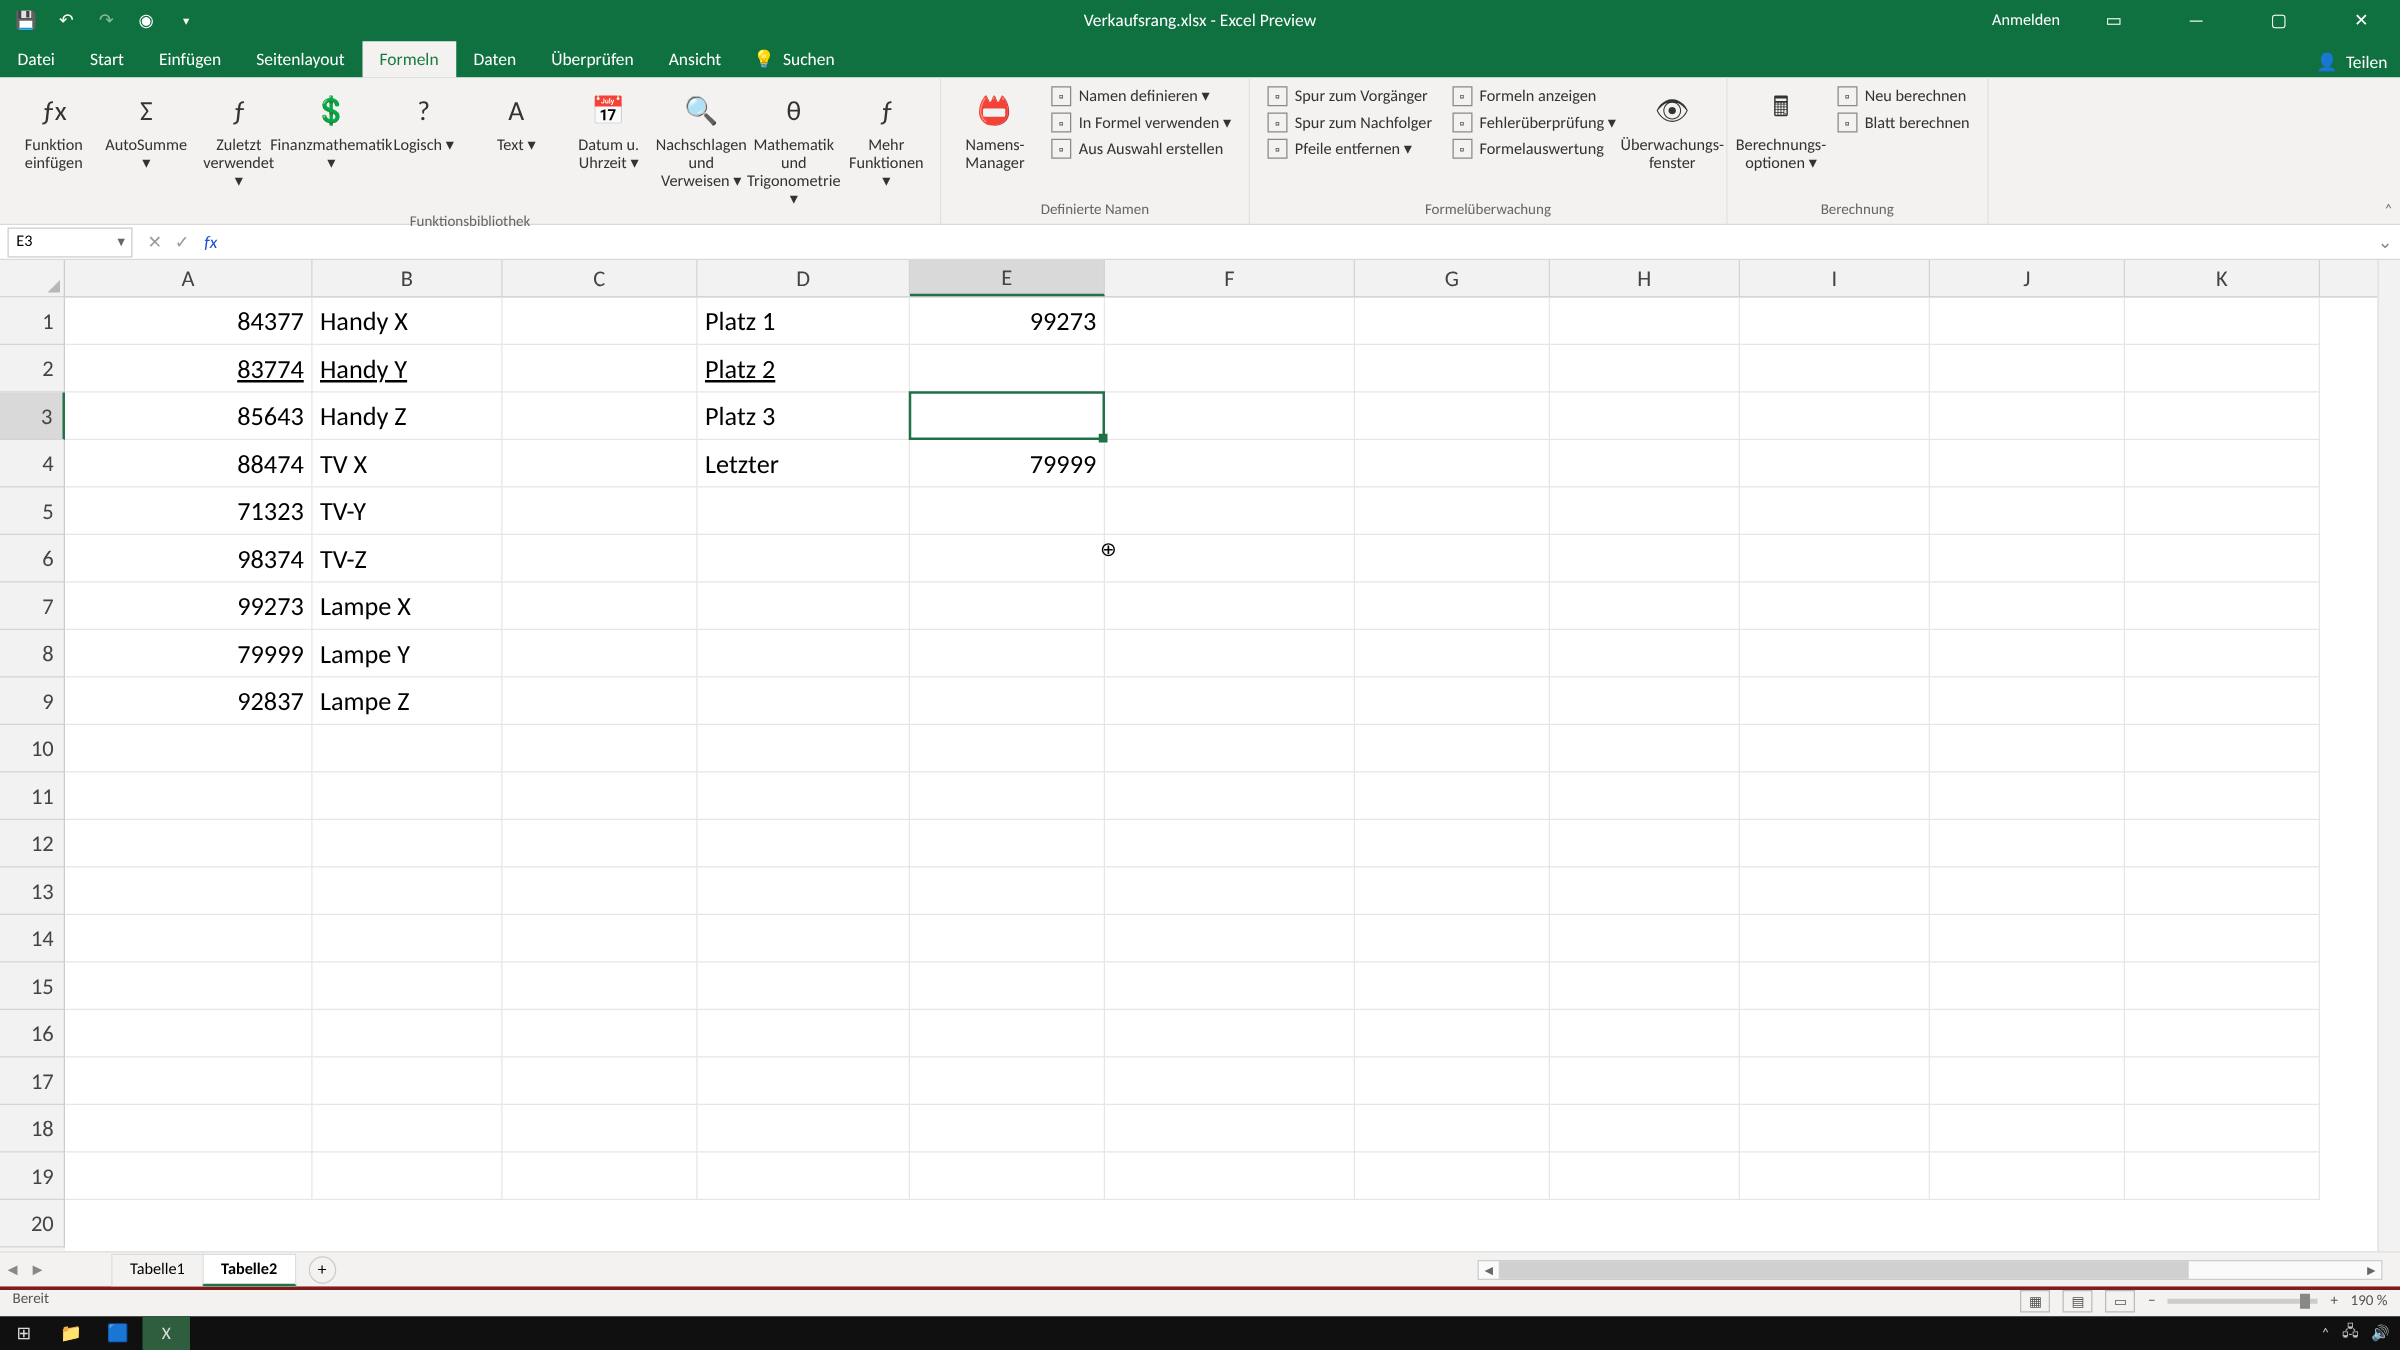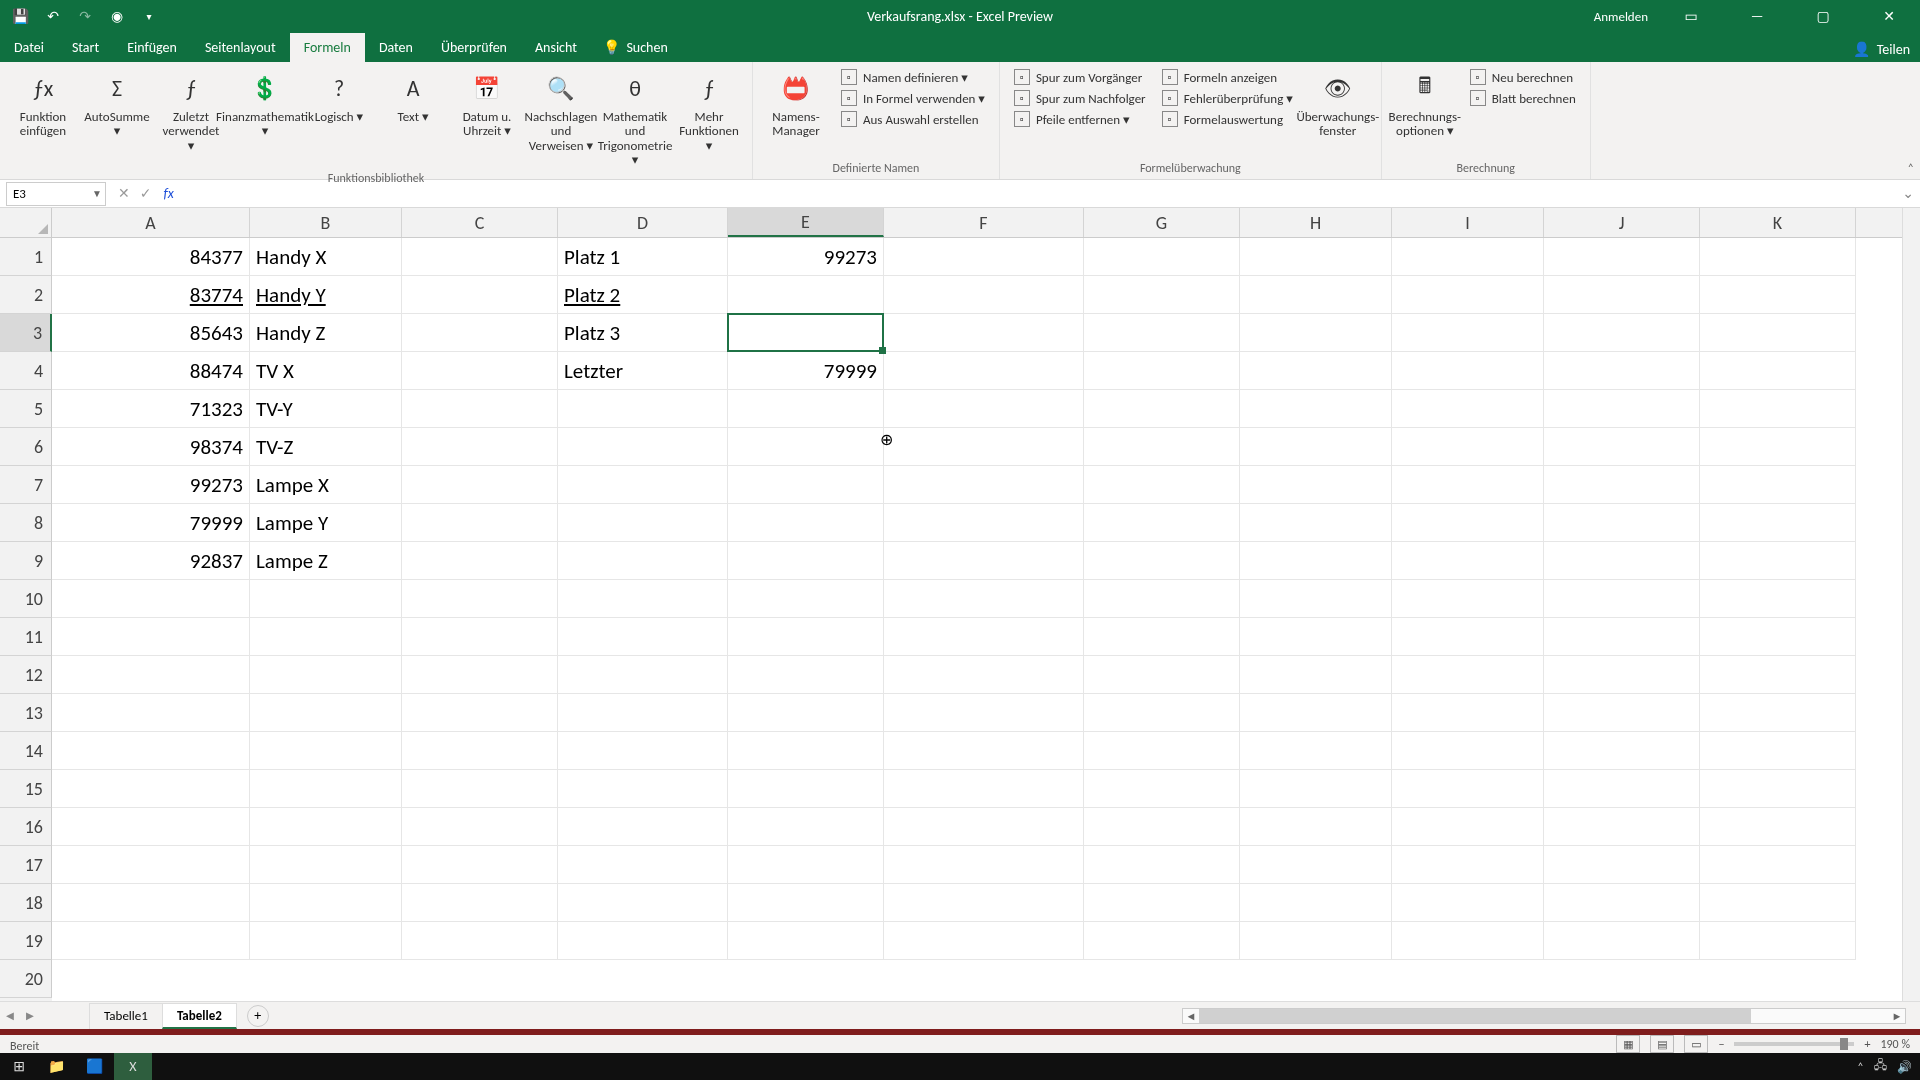--- a/index.html
+++ b/index.html
@@ -60,21 +60,21 @@
   .sheetbar { height:28px; background:#f3f2f1; border-top:1px solid #ddd; display:flex; align-items:center; font-size:13px; position:relative; }
   .sheetbar .navbtn { width:20px; text-align:center; color:#888; }
   .sheetbar .stab { padding:4px 14px; border:1px solid #ddd; background:#f3f2f1; border-bottom:none; margin-left:-1px; }
   .sheetbar .stab.active { background:#fff; font-weight:bold; border-bottom:2px solid #217346; }
   .sheetbar .addtab { width:22px; height:22px; border:1px solid #ccc; border-radius:50%; display:flex; align-items:center; justify-content:center; margin-left:10px; font-size:14px; }
   .sheetbar .hscroll { position:absolute; right:14px; left:1182px; top:6px; height:16px; border:1px solid #ccc; background:#fafafa; display:flex; align-items:center;}
   .sheetbar .hscroll .l, .sheetbar .hscroll .r { width:16px; text-align:center; font-size:11px; color:#666;}
   .sheetbar .hscroll .track { flex:1; position:relative; height:100%;}
   .sheetbar .hscroll .thumb { position:absolute; left:0; top:0; bottom:0; width:80%; background:#d0d0d0;}
   
-  .status { height:24px; background:#f3f2f1; border-top:6px solid #7f1d1d; display:flex; align-items:flex-end; font-size:12px; color:#555; }
+  .status { height:24px; background:#f3f2f1; border-top:3px solid #7f1d1d; display:flex; align-items:flex-start; font-size:12px; color:#555; }
   .status .ready { padding-left:10px; }
   .status .right { margin-left:auto; display:flex; align-items:center; gap:10px; padding-right:10px;}
   .viewbtn { width:24px; height:18px; border:1px solid #bbb; display:flex; align-items:center; justify-content:center; font-size:11px; }
   .zoom-slider { width:120px; height:4px; background:#ccc; position:relative;}
   .zoom-slider .knob { position:absolute; right:6px; top:-4px; width:8px; height:12px; background:#888;}
   
   .taskbar { height:27px; background:#101010; display:flex; align-items:center; }
   .taskbar .tbtn { width:38px; height:27px; display:flex; align-items:center; justify-content:center; color:#ddd; font-size:14px;}
   .taskbar .tbtn.active { background:#2e5e3e; }
   .taskbar .tray { margin-left:auto; display:flex; align-items:center; gap:10px; padding-right:8px; color:#ccc; font-size:12px;}

